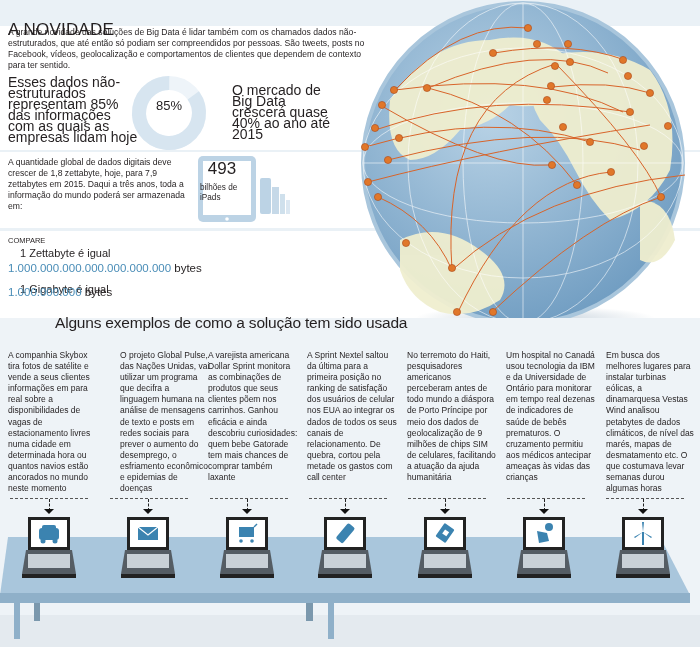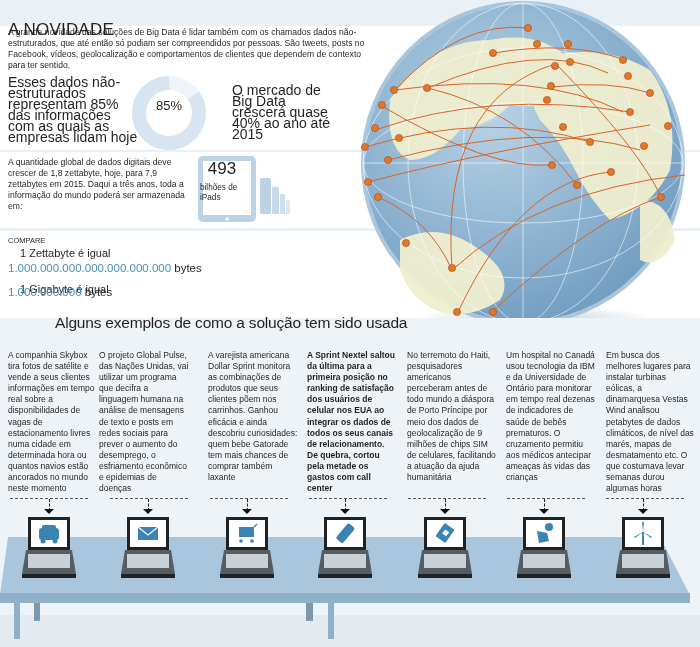--- a/index.html
+++ b/index.html
@@ -146,24 +146,24 @@
       <circle cx="66" cy="243" r="3.6"></circle>
     <circle cx="112" cy="268" r="3.6"></circle>
       <circle cx="117" cy="312" r="3.6"></circle>
       <circle cx="153" cy="312" r="3.6"></circle>
   </g>
 </svg>
 
 <div class="band" style="top:318px;height:177px;background:#eef3f7;"></div>
 <div class="ex-title">Alguns exemplos de como a solução tem sido usada</div>
 
-<div class="col" style="left:8px;">A companhia Skybox tira fotos de satélite e vende a seus clientes informações em tempo real sobre a disponibilidades de vagas de estacionamento livres numa cidade em determinada hora ou quantos navios estão ancorados no mundo neste momento</div>
-<div class="col" style="left:99px;">O projeto Global Pulse, das Nações Unidas, vai utilizar um programa que decifra a linguagem humana na análise de mensagens de texto e posts em redes sociais para prever o aumento do desemprego, o esfriamento econômico e epidemias de doenças</div>
+<div class="col" style="left:8px;">A companhia Skybox tira fotos de satélite e vende a seus clientes informações em para real sobre a disponibilidades de vagas de estacionamento livres numa cidade em determinada hora ou quantos navios estão ancorados no mundo neste momento</div>
+<div class="col" style="left:120px;">O projeto Global Pulse, das Nações Unidas, vai utilizar um programa que decifra a linguagem humana na análise de mensagens de texto e posts em redes sociais para prever o aumento do desemprego, o esfriamento econômico e epidemias de doenças</div>
 <div class="col" style="left:208px;">A varejista americana Dollar Sprint monitora as combinações de produtos que seus clientes põem nos carrinhos. Ganhou eficácia e ainda descobriu curiosidades: quem bebe Gatorade tem mais chances de comprar também laxante</div>
-<div class="col" style="left:307px;font-weight:bold;">A Sprint Nextel saltou da última para a primeira posição no ranking de satisfação dos usuários de celular nos EUA ao integrar os dados de todos os seus canais de relacionamento. De quebra, cortou pela metade os gastos com call center</div>
+<div class="col" style="left:307px;">A Sprint Nextel saltou da última para a primeira posição no ranking de satisfação dos usuários de celular nos EUA ao integrar os dados de todos os seus canais de relacionamento. De quebra, cortou pela metade os gastos com call center</div>
 <div class="col" style="left:407px;">No terremoto do Haiti, pesquisadores americanos perceberam antes de todo mundo a diáspora de Porto Príncipe por meio dos dados de geolocalização de 9 milhões de chips SIM de celulares, facilitando a atuação da ajuda humanitária</div>
 <div class="col" style="left:506px;">Um hospital no Canadá usou tecnologia da IBM e da Universidade de Ontário para monitorar em tempo real dezenas de indicadores de saúde de bebês prematuros. O cruzamento permitiu aos médicos antecipar ameaças às vidas das crianças</div>
 <div class="col" style="left:606px;">Em busca dos melhores lugares para instalar turbinas eólicas, a dinamarquesa Vestas Wind analisou petabytes de dados climáticos, de nível das marés, mapas de desmatamento etc. O que costumava levar semanas durou algumas horas</div>
 
 <svg class="table-svg" viewBox="0 0 700 152">
   <rect x="0" y="0" width="700" height="152" fill="#eef3f7"></rect>
   <rect x="0" y="120" width="700" height="32" fill="#e4eaef"></rect>
   <polygon points="8,42 660,42 690,100 0,100" fill="#a9c6dc"></polygon>
   <rect x="0" y="98" width="690" height="10" fill="#8fb0c9"></rect>
   <rect x="14" y="108" width="6" height="36" fill="#8fb0c9"></rect>

